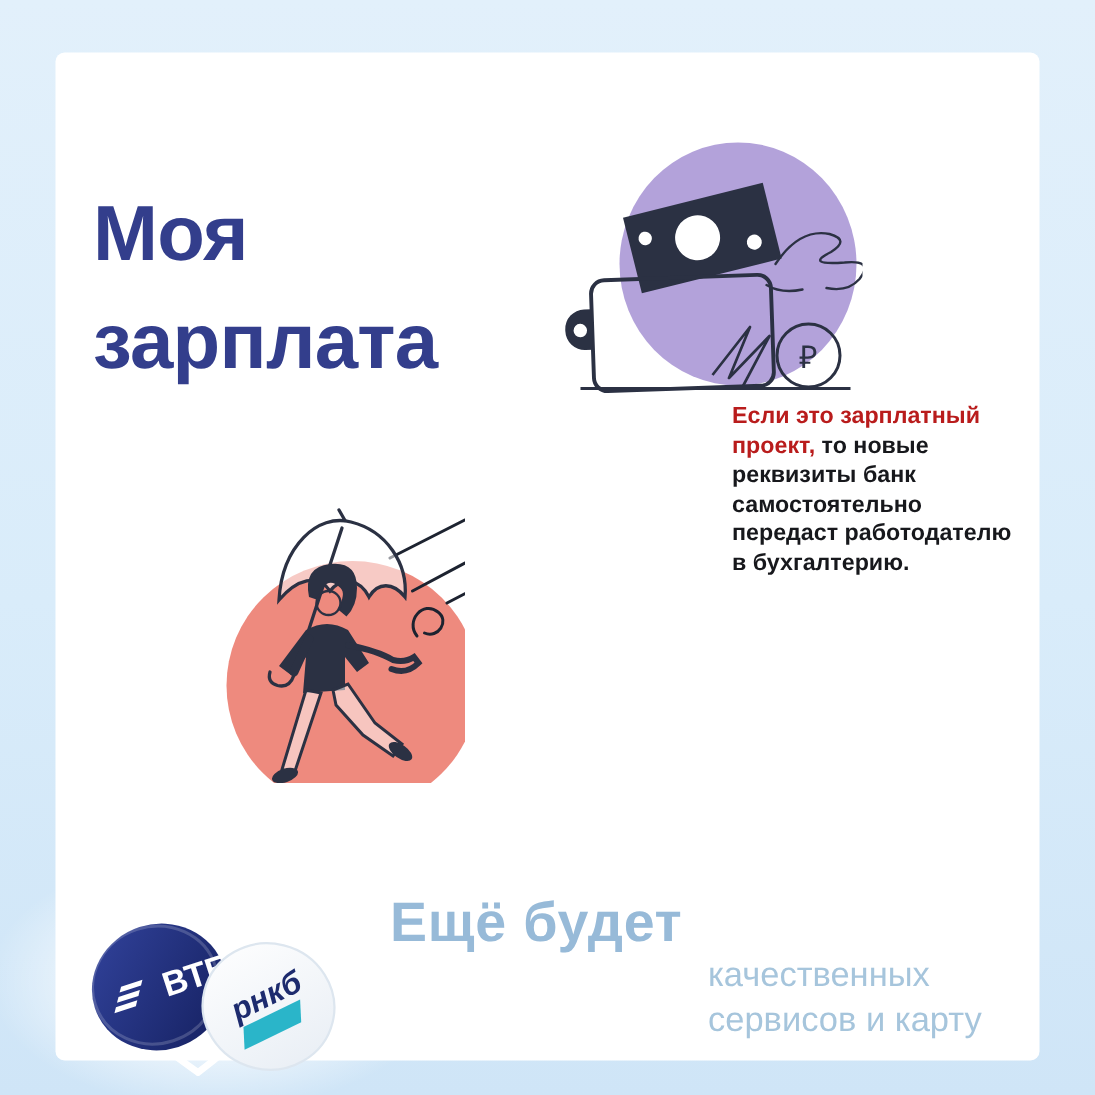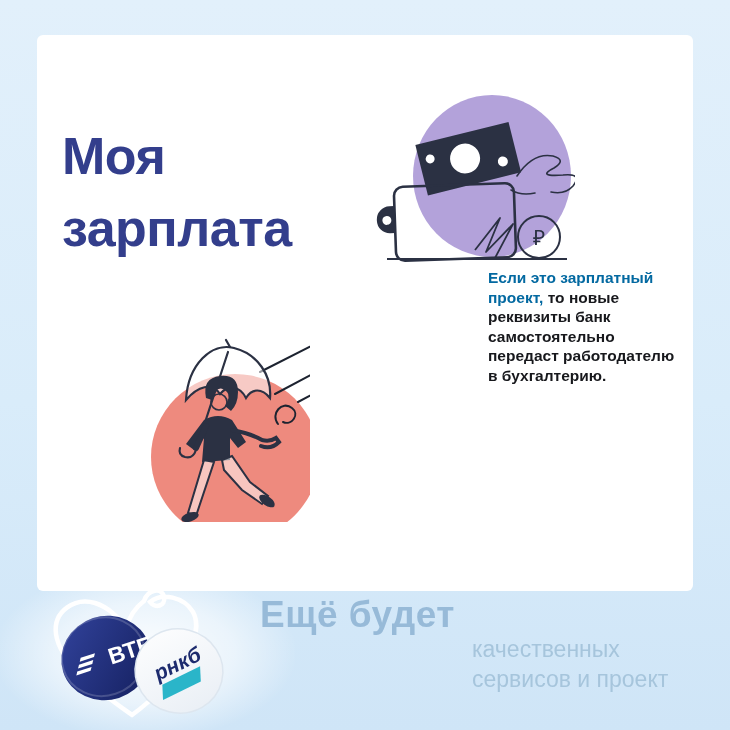--- a/index.html
+++ b/index.html
@@ -12,35 +12,35 @@
   .canvas {
     position:absolute; inset:0;
     background:linear-gradient(180deg,#e2f0fb 0%,#d9ecfa 55%,#cfe5f7 100%);
   }
   .glow {
     position:absolute; left:-5px; top:568px; width:300px; height:170px;
     background:radial-gradient(ellipse at center, rgba(255,255,255,.95) 0%, rgba(255,255,255,.55) 42%, rgba(255,255,255,0) 72%);
     pointer-events:none;
   }
   .card {
-    position:absolute; left:37px; top:35px; width:656px; height:556px;
+    position:absolute; left:37px; top:35px; width:656px; height:672px;
     background:#ffffff; border-radius:6px;
   }
   .title {
     position:absolute; left:25px; top:85px;
     font-size:52px; line-height:72px; font-weight:700;
     letter-spacing:-0.5px;
     color:#333e8c; white-space:pre-line;
   }
   .textblock {
     position:absolute;
     font-size:15.5px; line-height:19.5px; font-weight:700;
     white-space:pre-line; color:#17181c;
   }
-  .textblock .hl { color:#0369a1; }
+  .textblock .hl { color:#b91c1c; }
   .tb1 { left:451px; top:233px; width:230px; }
   .tb2 { left:266px; top:415px; width:360px; }
   .illu { position:absolute; }
   .illu-wallet { left:298px; top:43px; }
   .illu-person { left:63px; top:267px; }
   .footer-art { position:absolute; left:30px; top:580px; }
   .slogan {
     position:absolute; left:260px; top:593px;
     font-size:37px; line-height:44px; font-weight:700;
     color:#97bad8; letter-spacing:0.5px;
@@ -154,15 +154,15 @@
       <ellipse transform="rotate(14)" rx="44" ry="42" fill="url(#coinwhite)" stroke="#dde6ef" stroke-width="1.5"></ellipse>
       <g transform="rotate(-26)">
         <text x="-23" y="0" font-size="21" font-weight="700" font-style="italic" font-family="Liberation Sans, sans-serif" fill="#1d2b6e">рнкб</text>
         <polygon points="-21,5 21,5 15,19 -27,19" fill="#2ab5c9"></polygon>
       </g>
     </g>
   </svg>
 
   <div class="slogan">Ещё будет</div>
   <div class="subline">качественных
-сервисов и проект</div>
+сервисов и карту</div>
 
 </div>
 
 </body></html>

